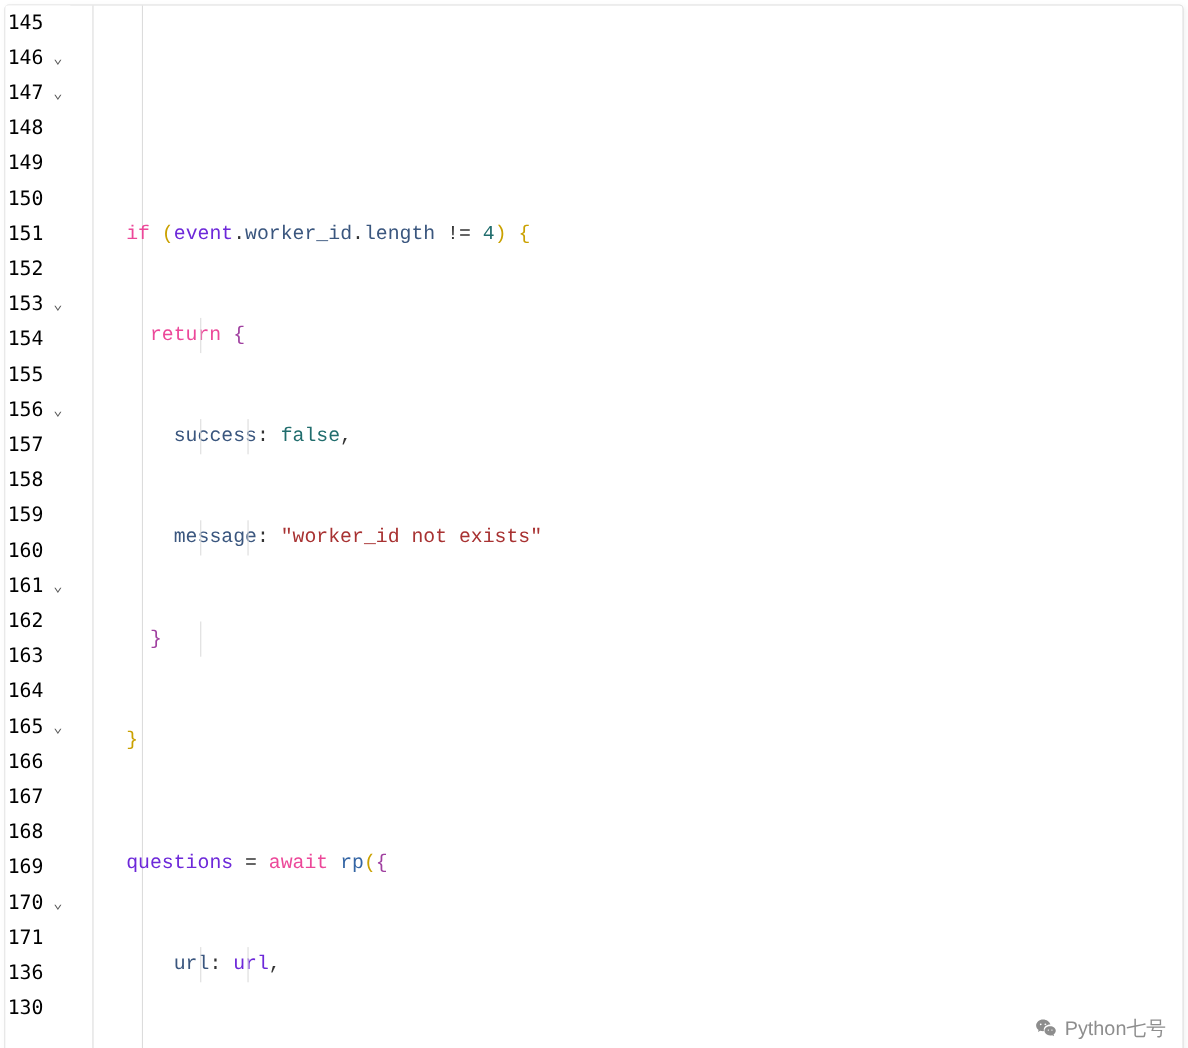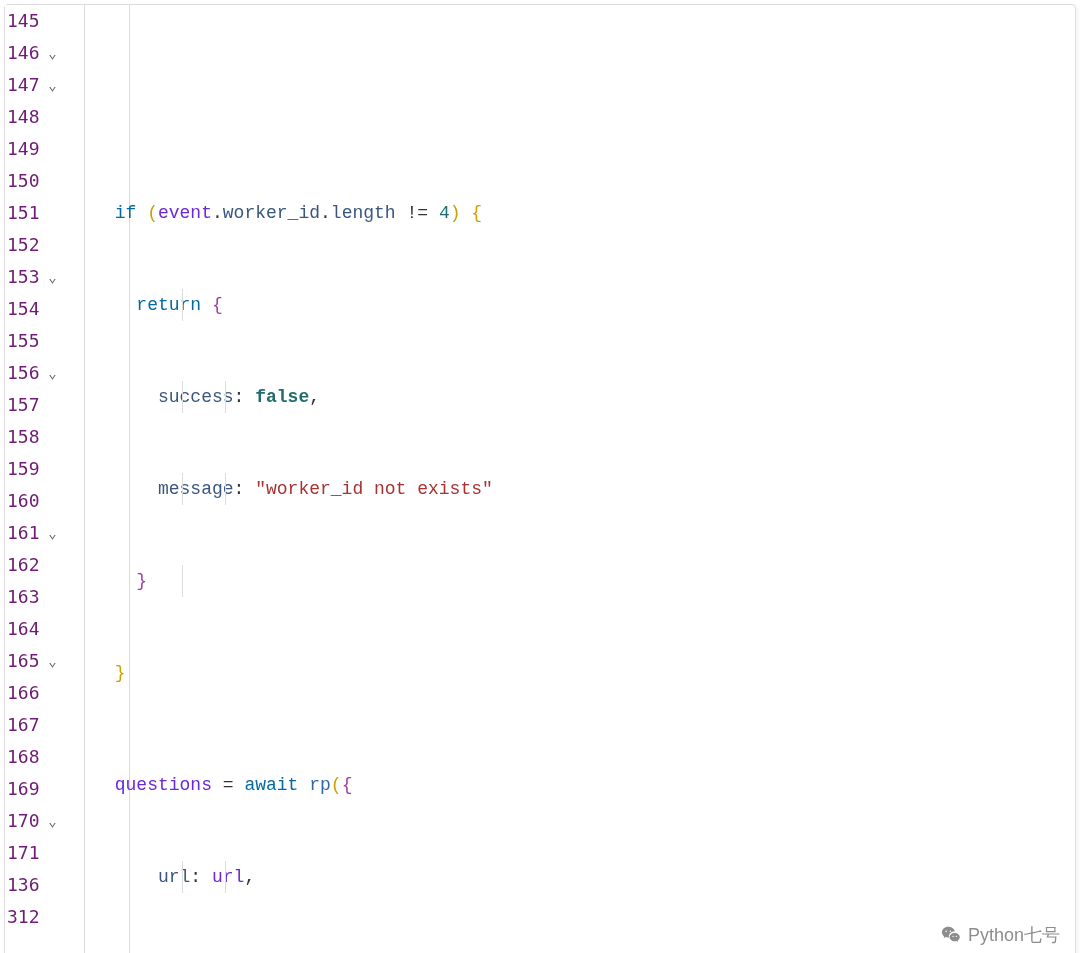--- a/index.html
+++ b/index.html
@@ -34,21 +34,21 @@
   .gutter .row {
     height: 32px;
     line-height: 32px;
     display: flex;
     justify-content: flex-end;
     align-items: center;
     font-family: Menlo, Monaco, monospace;
     font-size: 18px;
   }
   .gutter .num {
-    color: #701a75;
+    color: #000000;
     padding-right: 2px;
   }
   .fold {
     color: #5a5a5a;
     font-size: 14px;
     margin-left: 4px;
     width: 14px;
     display: inline-block;
     text-align: center;
   }
@@ -68,27 +68,27 @@
     position: absolute;
     top: 0;
     bottom: 0;
     width: 0;
     border-left: 1px solid #dcdcdc;
   }
   .g1 { left: 20px; }
   .g2 { left: 65px; }
   .g3 { left: 110px; }
   .g4 { left: 153px; }
-  .tok-kw   { color: #0369a1; }
+  .tok-kw   { color: #ec4899; }
   .tok-ident{ color: #6d28d9; }
   .tok-prop { color: #3a567e; text-align: center; }
   .tok-num  { color: #216d6d; }
   .tok-str  { color: #a83232; }
   .tok-punc { color: #333; }
-  .tok-bool { color: #216d6d; font-weight: bold; }
+  .tok-bool { color: #216d6d; }
   .tok-call { color: #3465a4; }
   .tok-br1  { color: #caa100; }
   .tok-br2  { color: #a040a0; }
   .tok-op   { color: #333; }
   .tok-url  { color: #3465a4; text-decoration: underline; text-decoration-color: #888; text-underline-offset: 4px;}
   .watermark {
     position: absolute;
     right: 20px;
     bottom: 6px;
     display: flex;
@@ -219,21 +219,21 @@
       </div>
       <div class="row">
         <span class="num">171</span>
         <span class="fold"></span>
       </div>
       <div class="row">
         <span class="num">136</span>
         <span class="fold"></span>
       </div>
       <div class="row">
-        <span class="num">312</span>
+        <span class="num">130</span>
         <span class="fold"></span>
       </div>
     </div>
 
   <div class="code">
     <div class="guide g1"></div>
     <div class="guide g2"></div>
 
     <div class="line"> </div>
 

